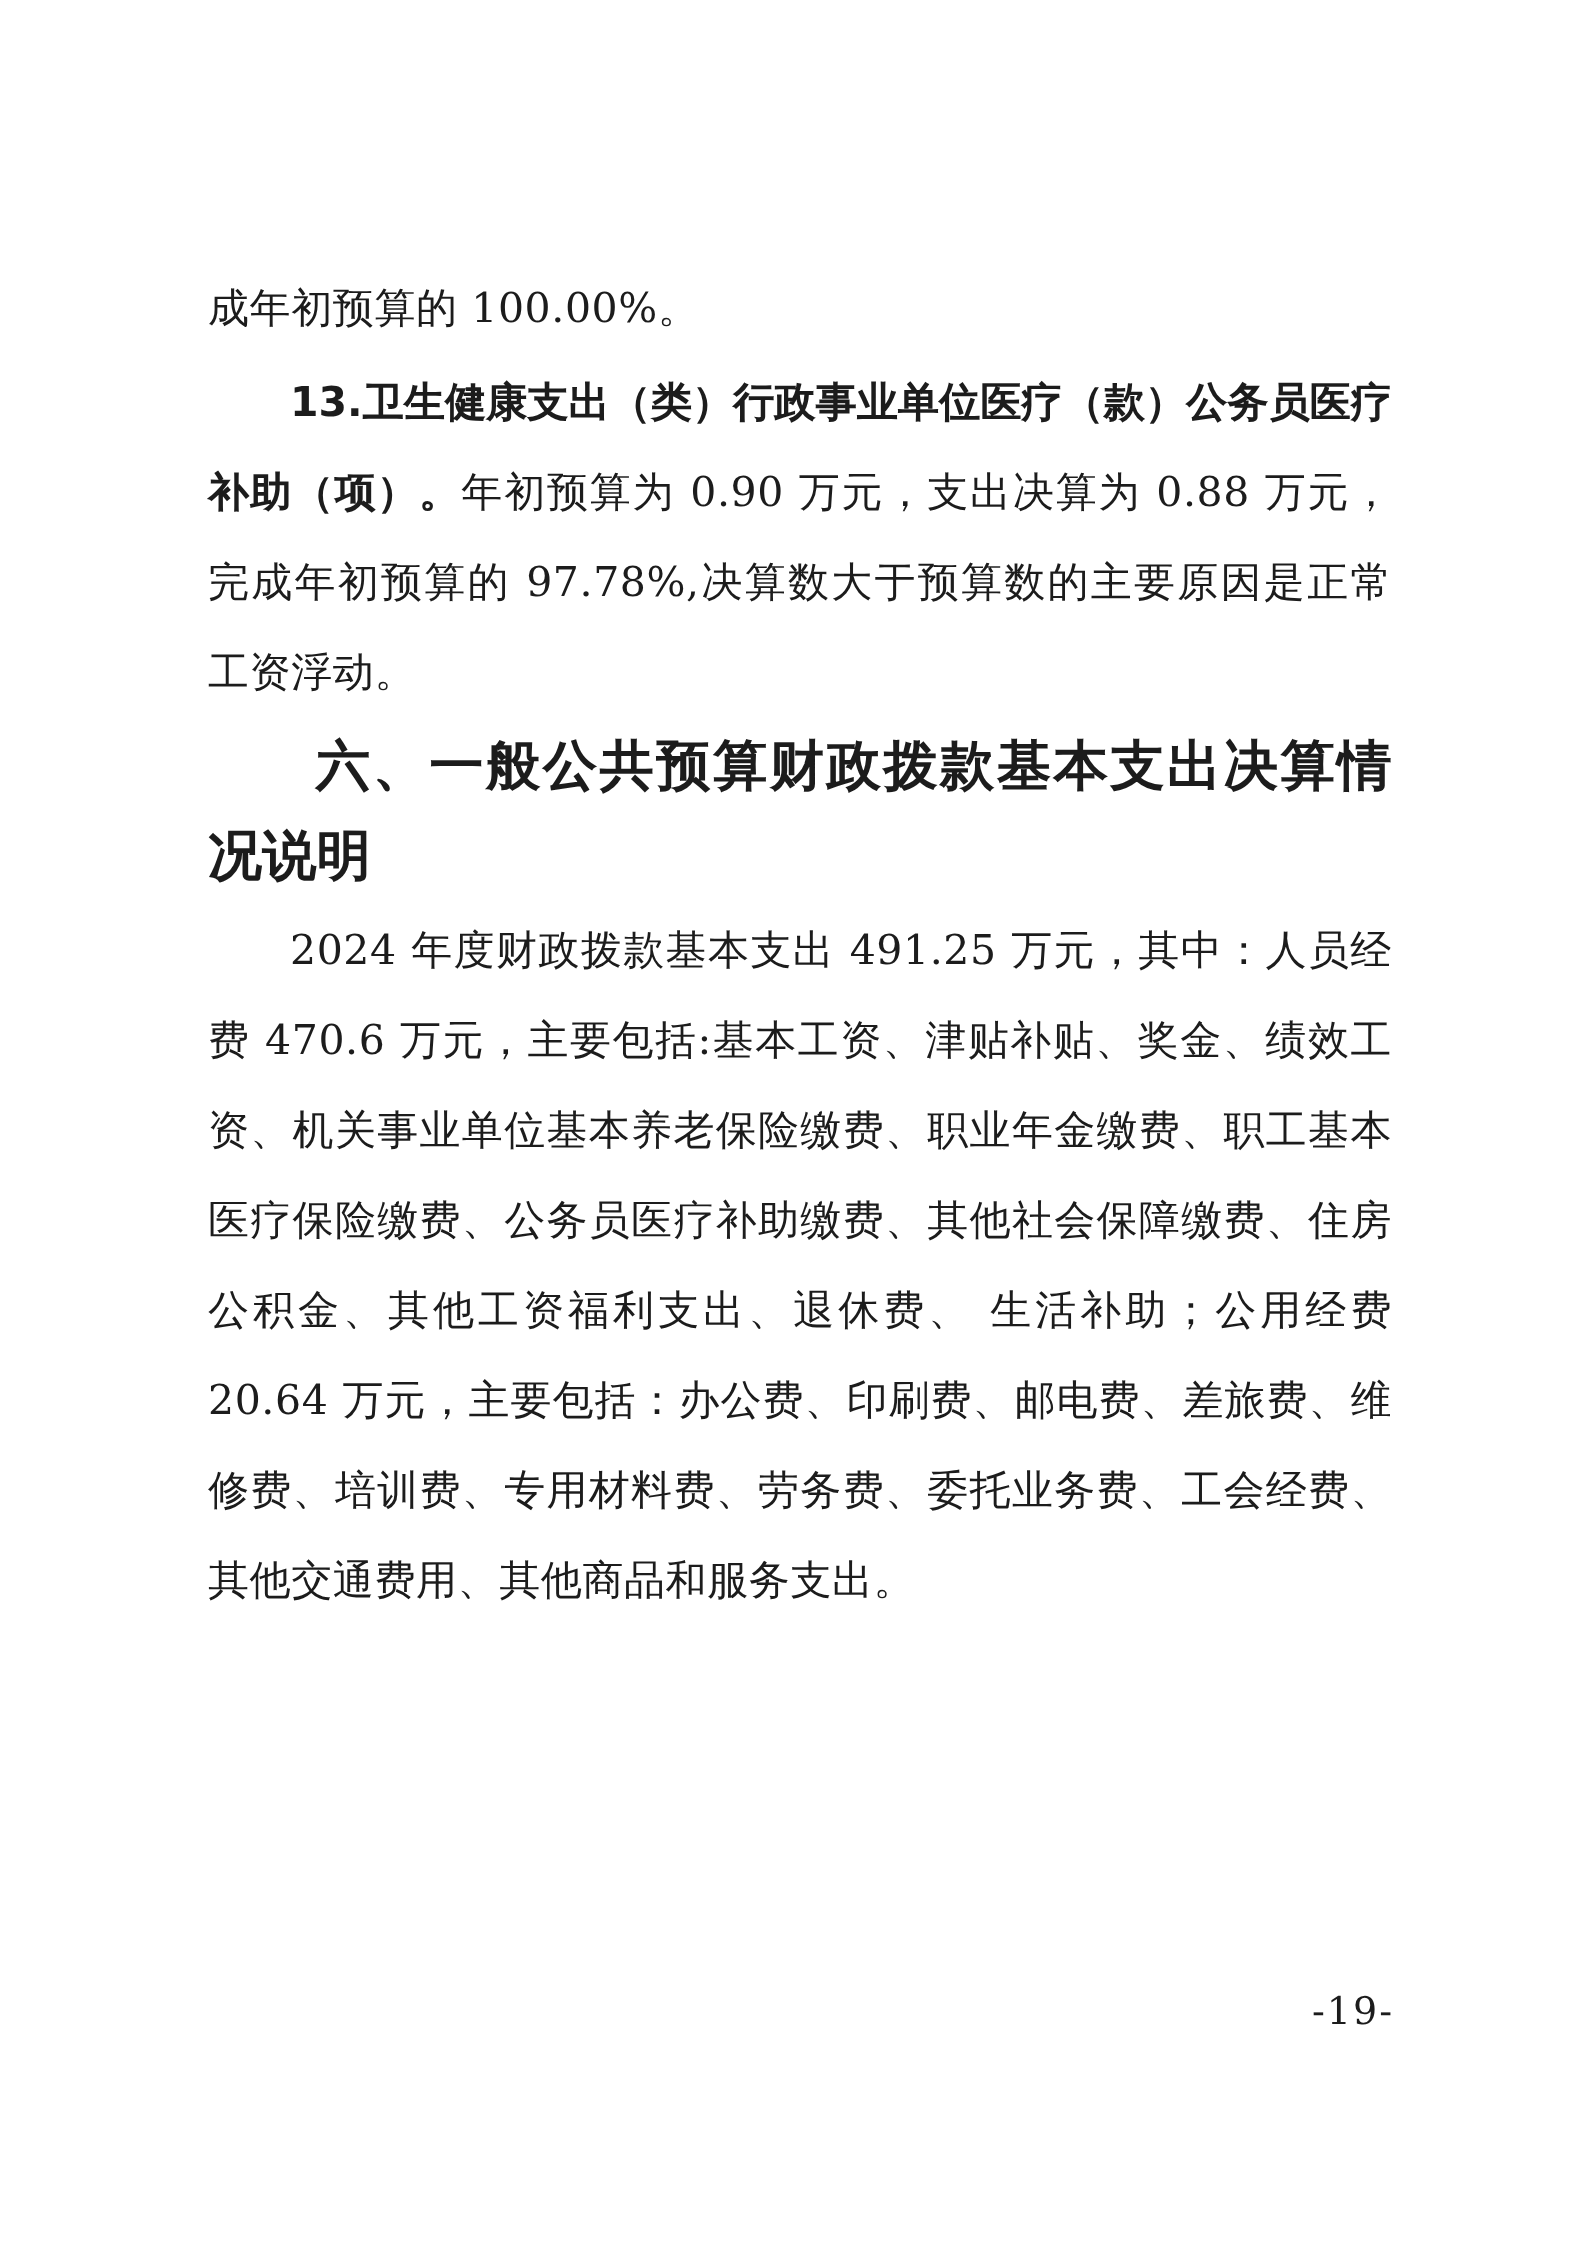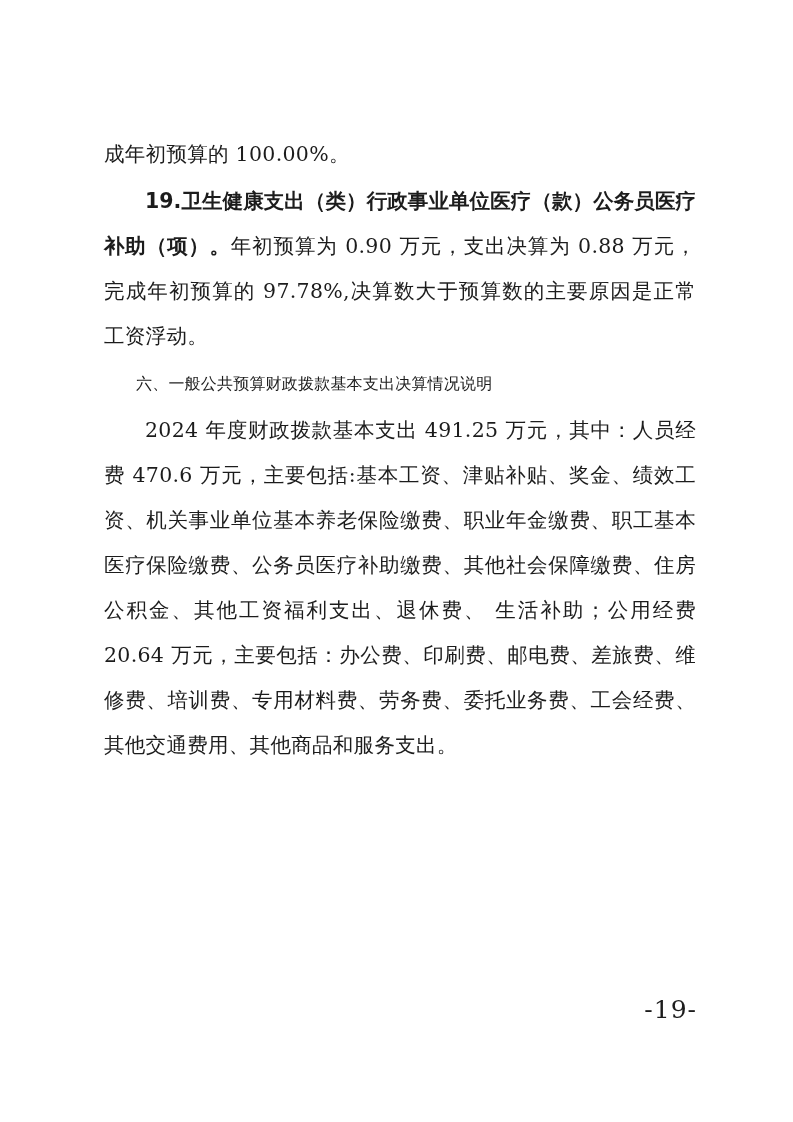--- a/index.html
+++ b/index.html
@@ -34,49 +34,49 @@
   }
   p.indent {
     text-indent: 2em;
   }
   .bold {
     font-weight: bold;
     font-family: "DejaVu Sans", "Liberation Sans", sans-serif;
     letter-spacing: 0px;
   }
   .heading {
-    font-weight: normal;
+    font-weight: bold;
     font-family: "DejaVu Sans", "Liberation Sans", sans-serif;
-    font-size: 16px;
+    font-size: 27px;
     letter-spacing: 0.2px;
   }
   .pagenum {
     position: absolute;
     left: 0;
     right: 96px;
     top: 995px;
     text-align: right;
-    font-size: 25px;
+    font-size: 19px;
     font-family: "DejaVu Serif", "Liberation Serif", serif;
     color: #1c1c1c;
     letter-spacing: 1px;
   }
 </style>
 </head>
 <body>
 
 <div class="page">
   <div class="content">
 
     <p>
       <span>成年初预算的 100.00%。</span>
     </p>
 
     <p class="indent">
-      <span class="bold">19.卫生健康支出（类）行政事业单位医疗（款）公务员医疗补助（项）。</span><span>年初预算为 0.90 万元，支出决算为 0.88 万元，完成年初预算的 97.78%,决算数大于预算数的主要原因是正常工资浮动。</span>
+      <span class="bold">13.卫生健康支出（类）行政事业单位医疗（款）公务员医疗补助（项）。</span><span>年初预算为 0.90 万元，支出决算为 0.88 万元，完成年初预算的 97.78%,决算数大于预算数的主要原因是正常工资浮动。</span>
     </p>
 
 
 
     <p class="indent heading">六、一般公共预算财政拨款基本支出决算情况说明</p>
 
     <p class="indent">2024 年度财政拨款基本支出 491.25 万元，其中：人员经费 470.6 万元，主要包括:基本工资、津贴补贴、奖金、绩效工资、机关事业单位基本养老保险缴费、职业年金缴费、职工基本医疗保险缴费、公务员医疗补助缴费、其他社会保障缴费、住房公积金、其他工资福利支出、退休费、 生活补助；公用经费 20.64 万元，主要包括：办公费、印刷费、邮电费、差旅费、维修费、培训费、专用材料费、劳务费、委托业务费、工会经费、其他交通费用、其他商品和服务支出。</p>
 
   </div>
 

